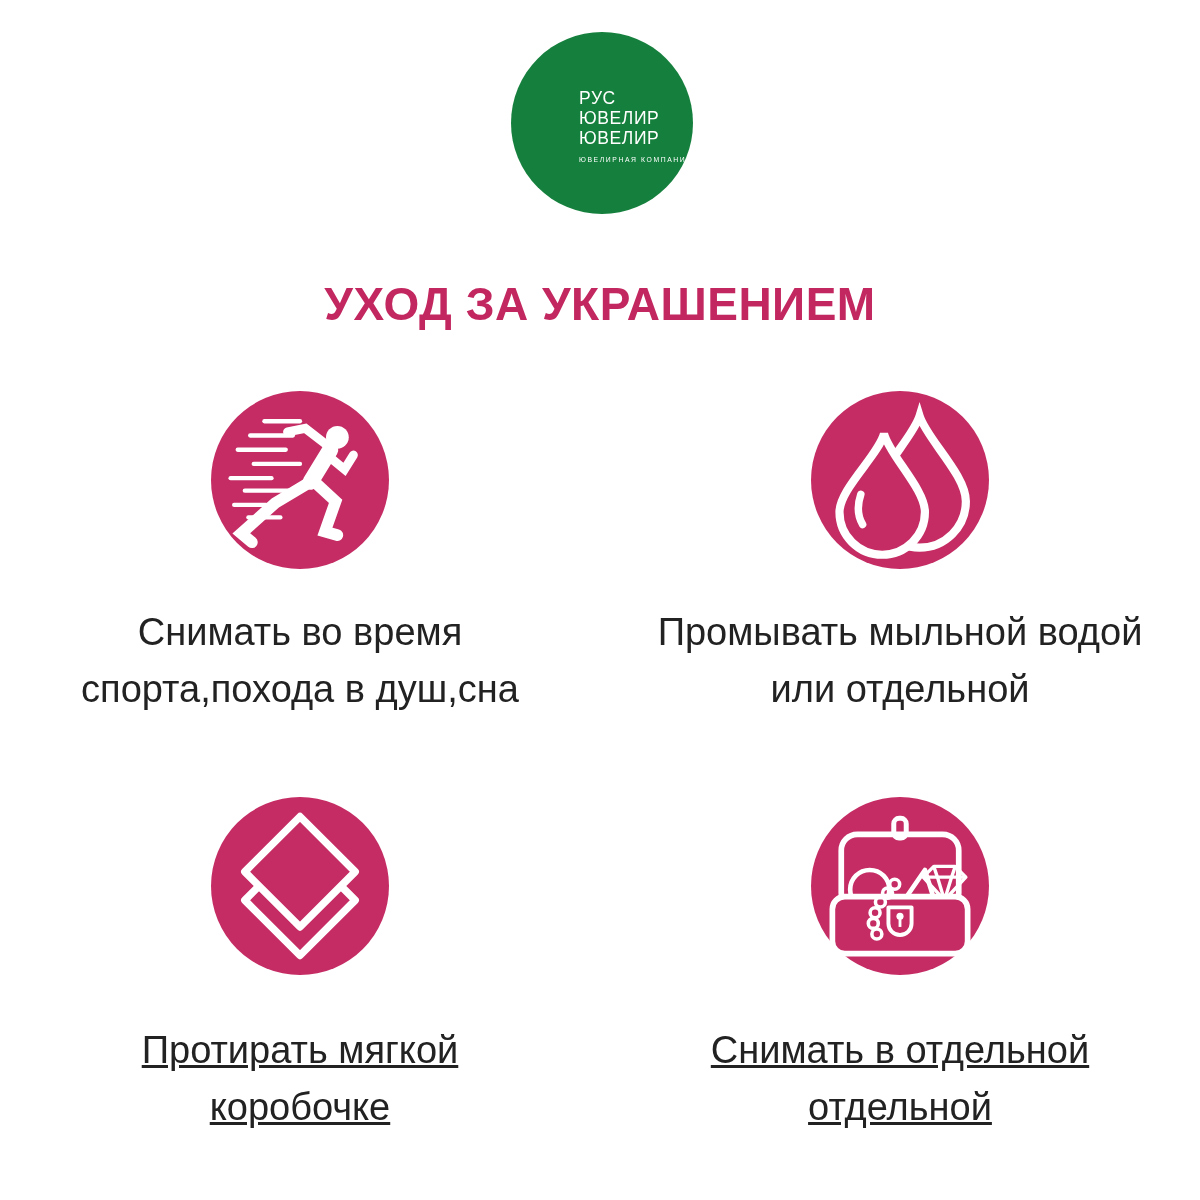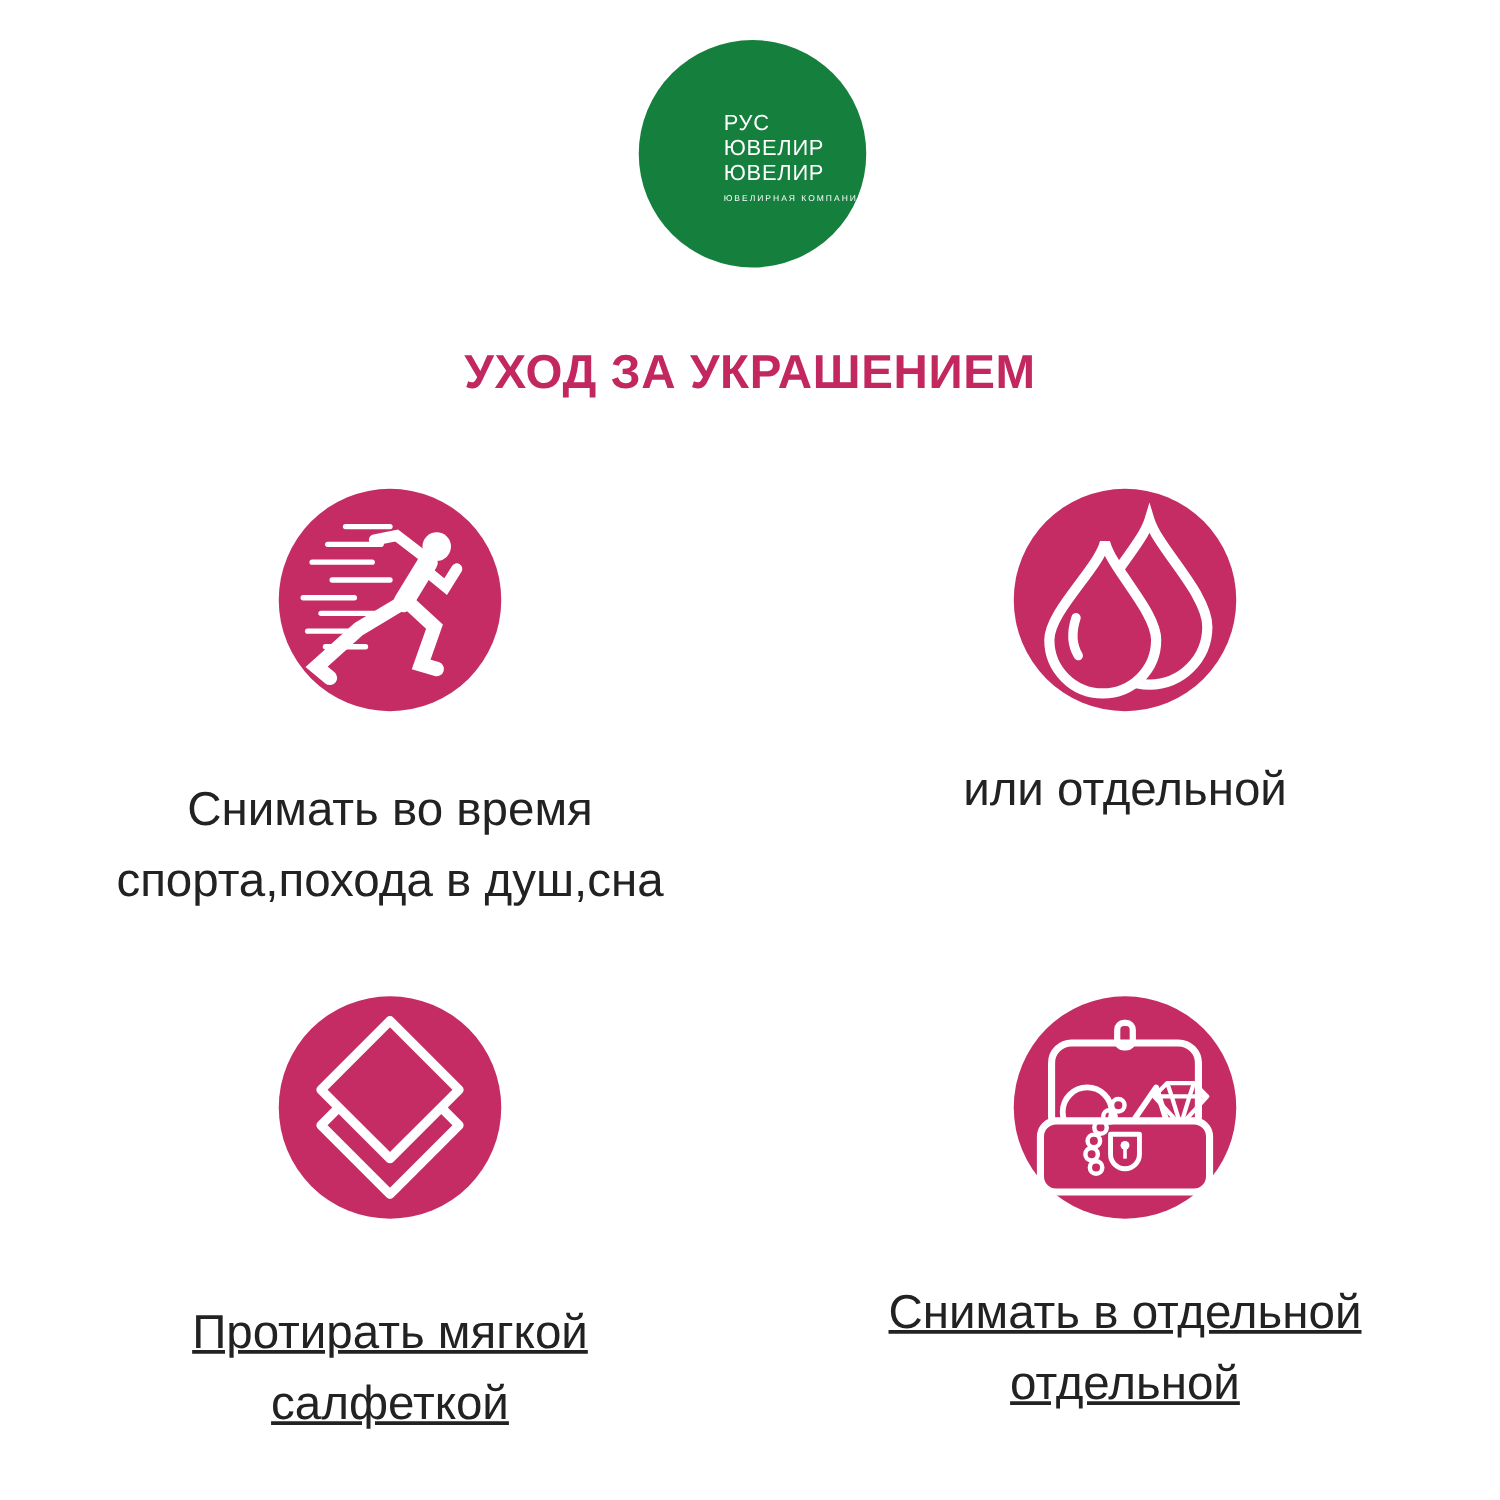--- a/index.html
+++ b/index.html
@@ -9,28 +9,28 @@
   }
   .logo{
     position:absolute;left:511px;top:32px;width:182px;height:182px;
     border-radius:50%;background:#15803d;box-sizing:border-box;
     padding:56px 0 0 68px;
   }
   .logo-line{color:#ffffff;font-size:17.5px;line-height:20px;letter-spacing:0.6px;font-weight:400;}
   .logo-sub{color:#ffffff;font-size:6.8px;letter-spacing:1.6px;margin-top:8px;font-weight:400;}
   .title{
     position:absolute;top:277px;left:0;width:1200px;text-align:center;
-    font-size:38px;font-weight:bold;color:#c3275f;letter-spacing:0.5px;
+    font-size:46px;font-weight:bold;color:#c3275f;letter-spacing:0.5px;
   }
   .cell{
     position:absolute;width:600px;display:flex;flex-direction:column;align-items:center;
   }
   .cell.r1{top:391px;}
   .cell.r2{top:797px;}
-  .cell.c1{left:12px;gap:16px;}
+  .cell.c1{left:0;}
   .cell.c2{left:600px;}
   .icon-circle{
     width:178px;height:178px;border-radius:50%;background:#c52c64;flex:0 0 auto;
   }
   .icon-circle svg{width:100%;height:100%;display:block;}
   .cell.r1 .caption{margin-top:35px;}
   .cell.r2 .caption{margin-top:47px;text-decoration:underline;}
   .caption{
     text-align:center;color:#222222;font-size:38px;line-height:57px;font-weight:400;
   }
@@ -78,36 +78,37 @@
 
 <div class="cell r1 c2">
   <div class="icon-circle">
     <svg viewBox="0 0 100 100" aria-hidden="true">
       <path d="M61 14 C57 27 35 47 35 62 A26 26 0 0 0 87 62 C87 47 65 27 61 14 Z" fill="none" stroke="#ffffff" stroke-width="4.6"></path>
       <path d="M41 24 C38 36 16 55 16 68 A24 24 0 0 0 64 68 C64 55 44 36 41 24 Z" fill="#c52c64" stroke="#ffffff" stroke-width="4.6"></path>
       <path d="M28 58 C26 64 26 70 29 75" stroke="#ffffff" stroke-width="4.2" fill="none" stroke-linecap="round"></path>
     </svg>
   </div>
   <div class="caption">
+    <div>Промывать мыльной водой</div>
     <div>или отдельной</div>
   </div>
 </div>
 
 <div class="cell r2 c1">
   <div class="icon-circle">
     <svg viewBox="0 0 100 100" aria-hidden="true">
       <g stroke="#ffffff" stroke-width="4.2" stroke-linejoin="round">
         <path d="M50 27 L81 58 L50 89 L19 58 Z" fill="none"></path>
         <path d="M50 11 L81 42 L50 73 L19 42 Z" fill="#c52c64"></path>
       </g>
     </svg>
   </div>
   <div class="caption">
     <div>Протирать мягкой</div>
-    <div>салфеткой</div>
+    <div>коробочке</div>
   </div>
 </div>
 
 <div class="cell r2 c2">
   <div class="icon-circle">
     <svg viewBox="0 0 100 100" aria-hidden="true">
       <g stroke="#ffffff" fill="none">
         <rect x="46.5" y="12" width="7" height="11" rx="3" stroke-width="2.8"></rect>
         <rect x="17" y="21" width="66" height="42" rx="9" stroke-width="3.2"></rect>
         <circle cx="33" cy="52" r="11" stroke-width="2.6"></circle>

